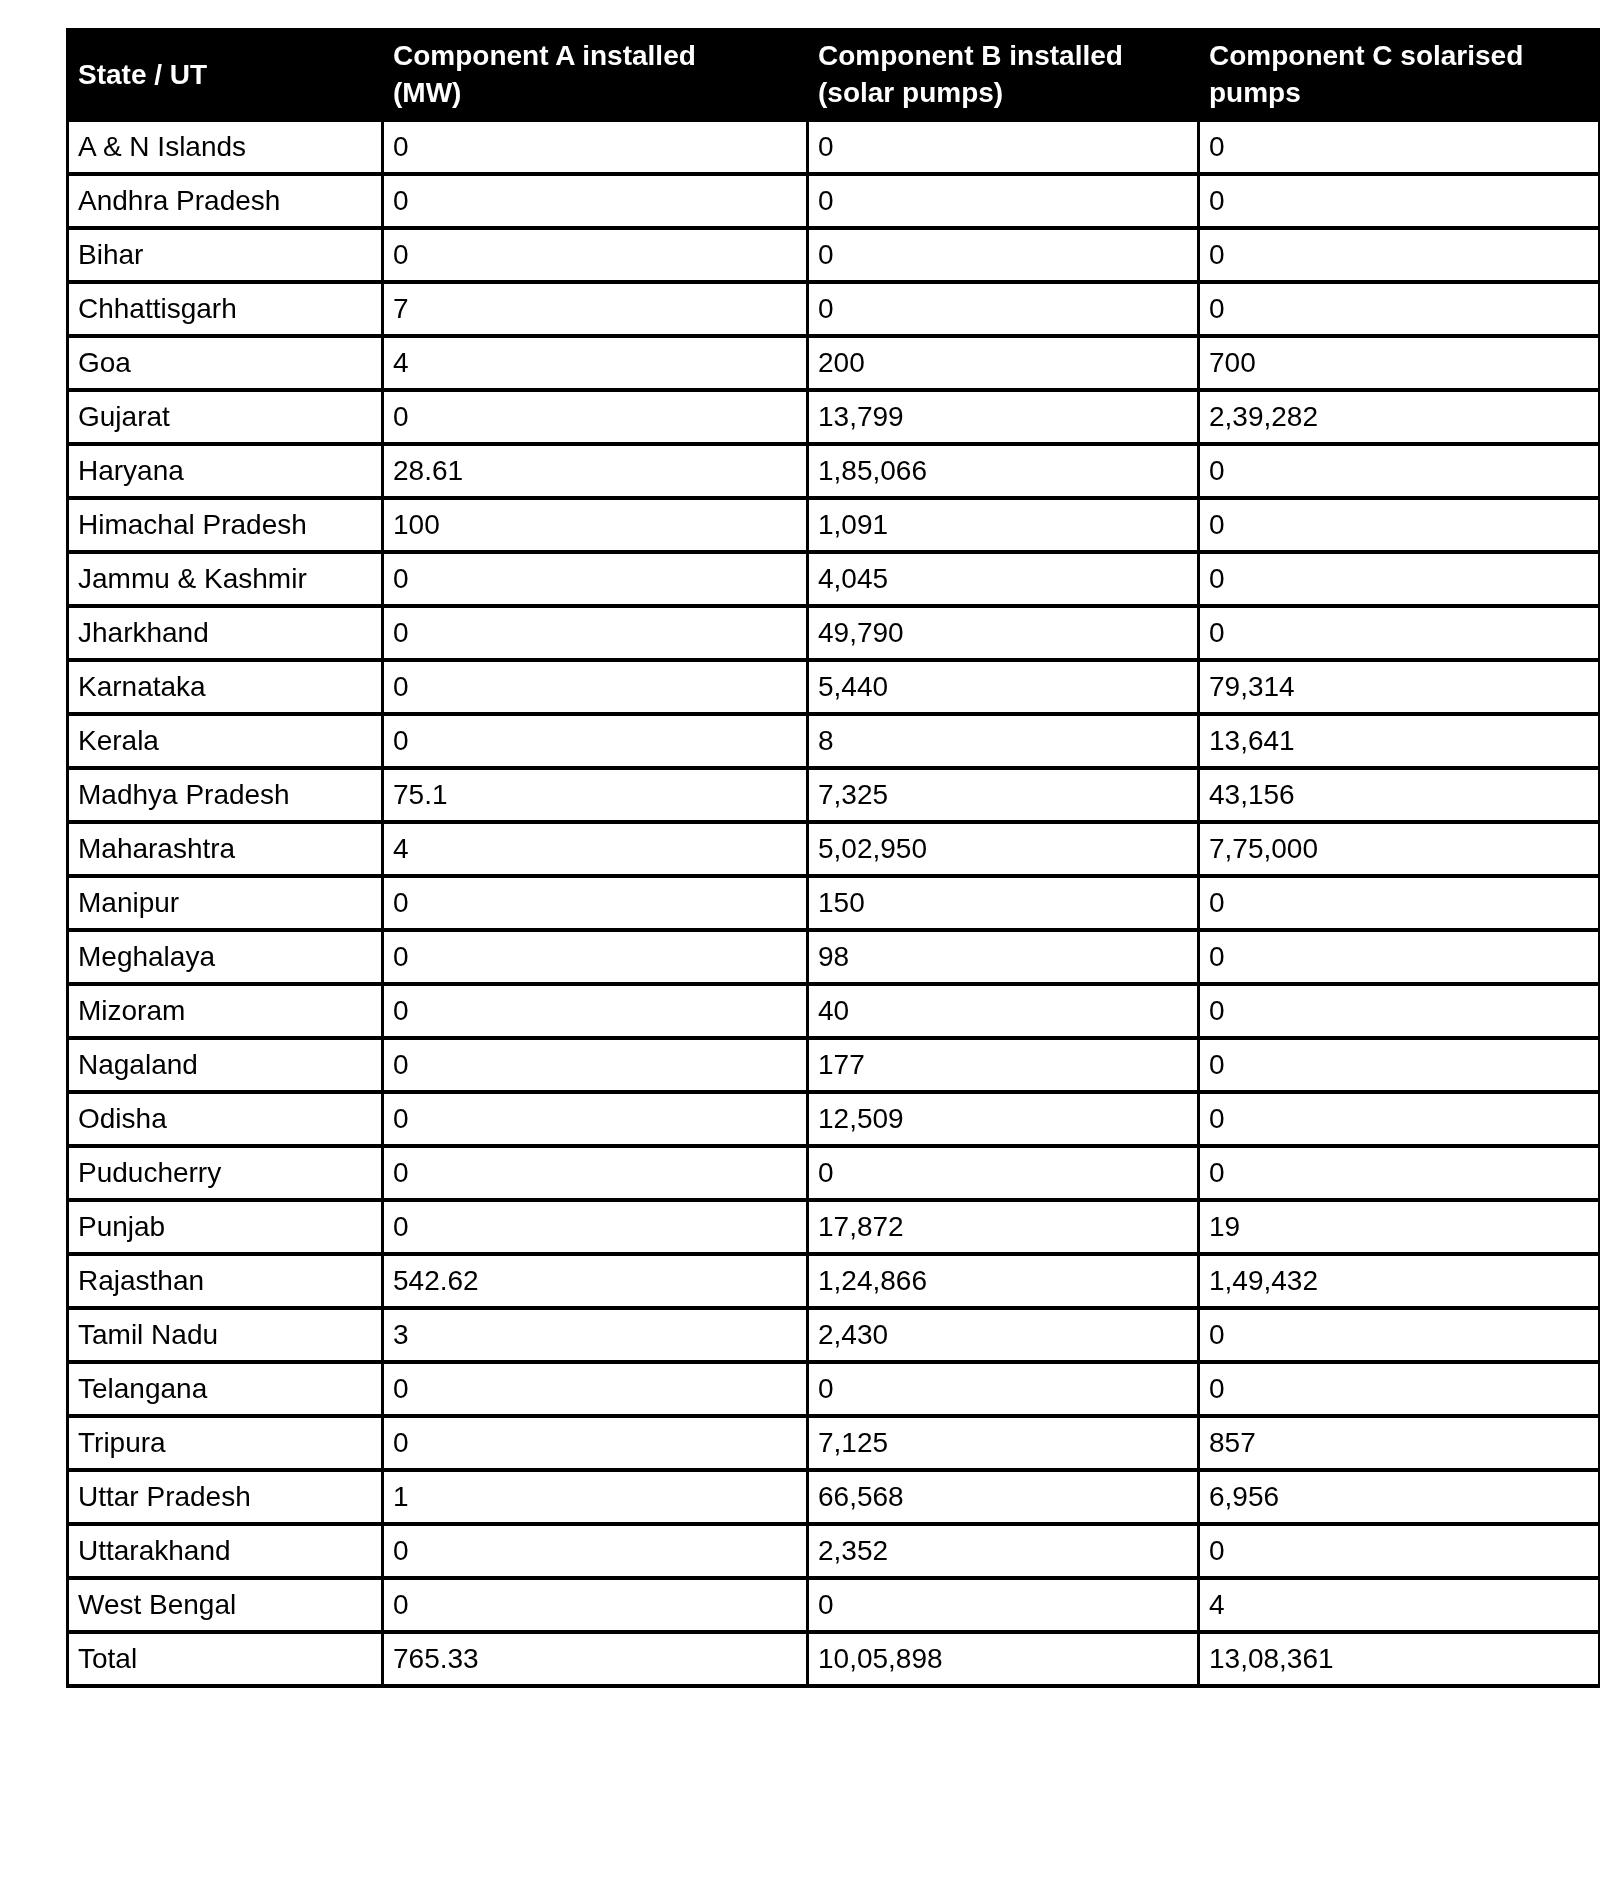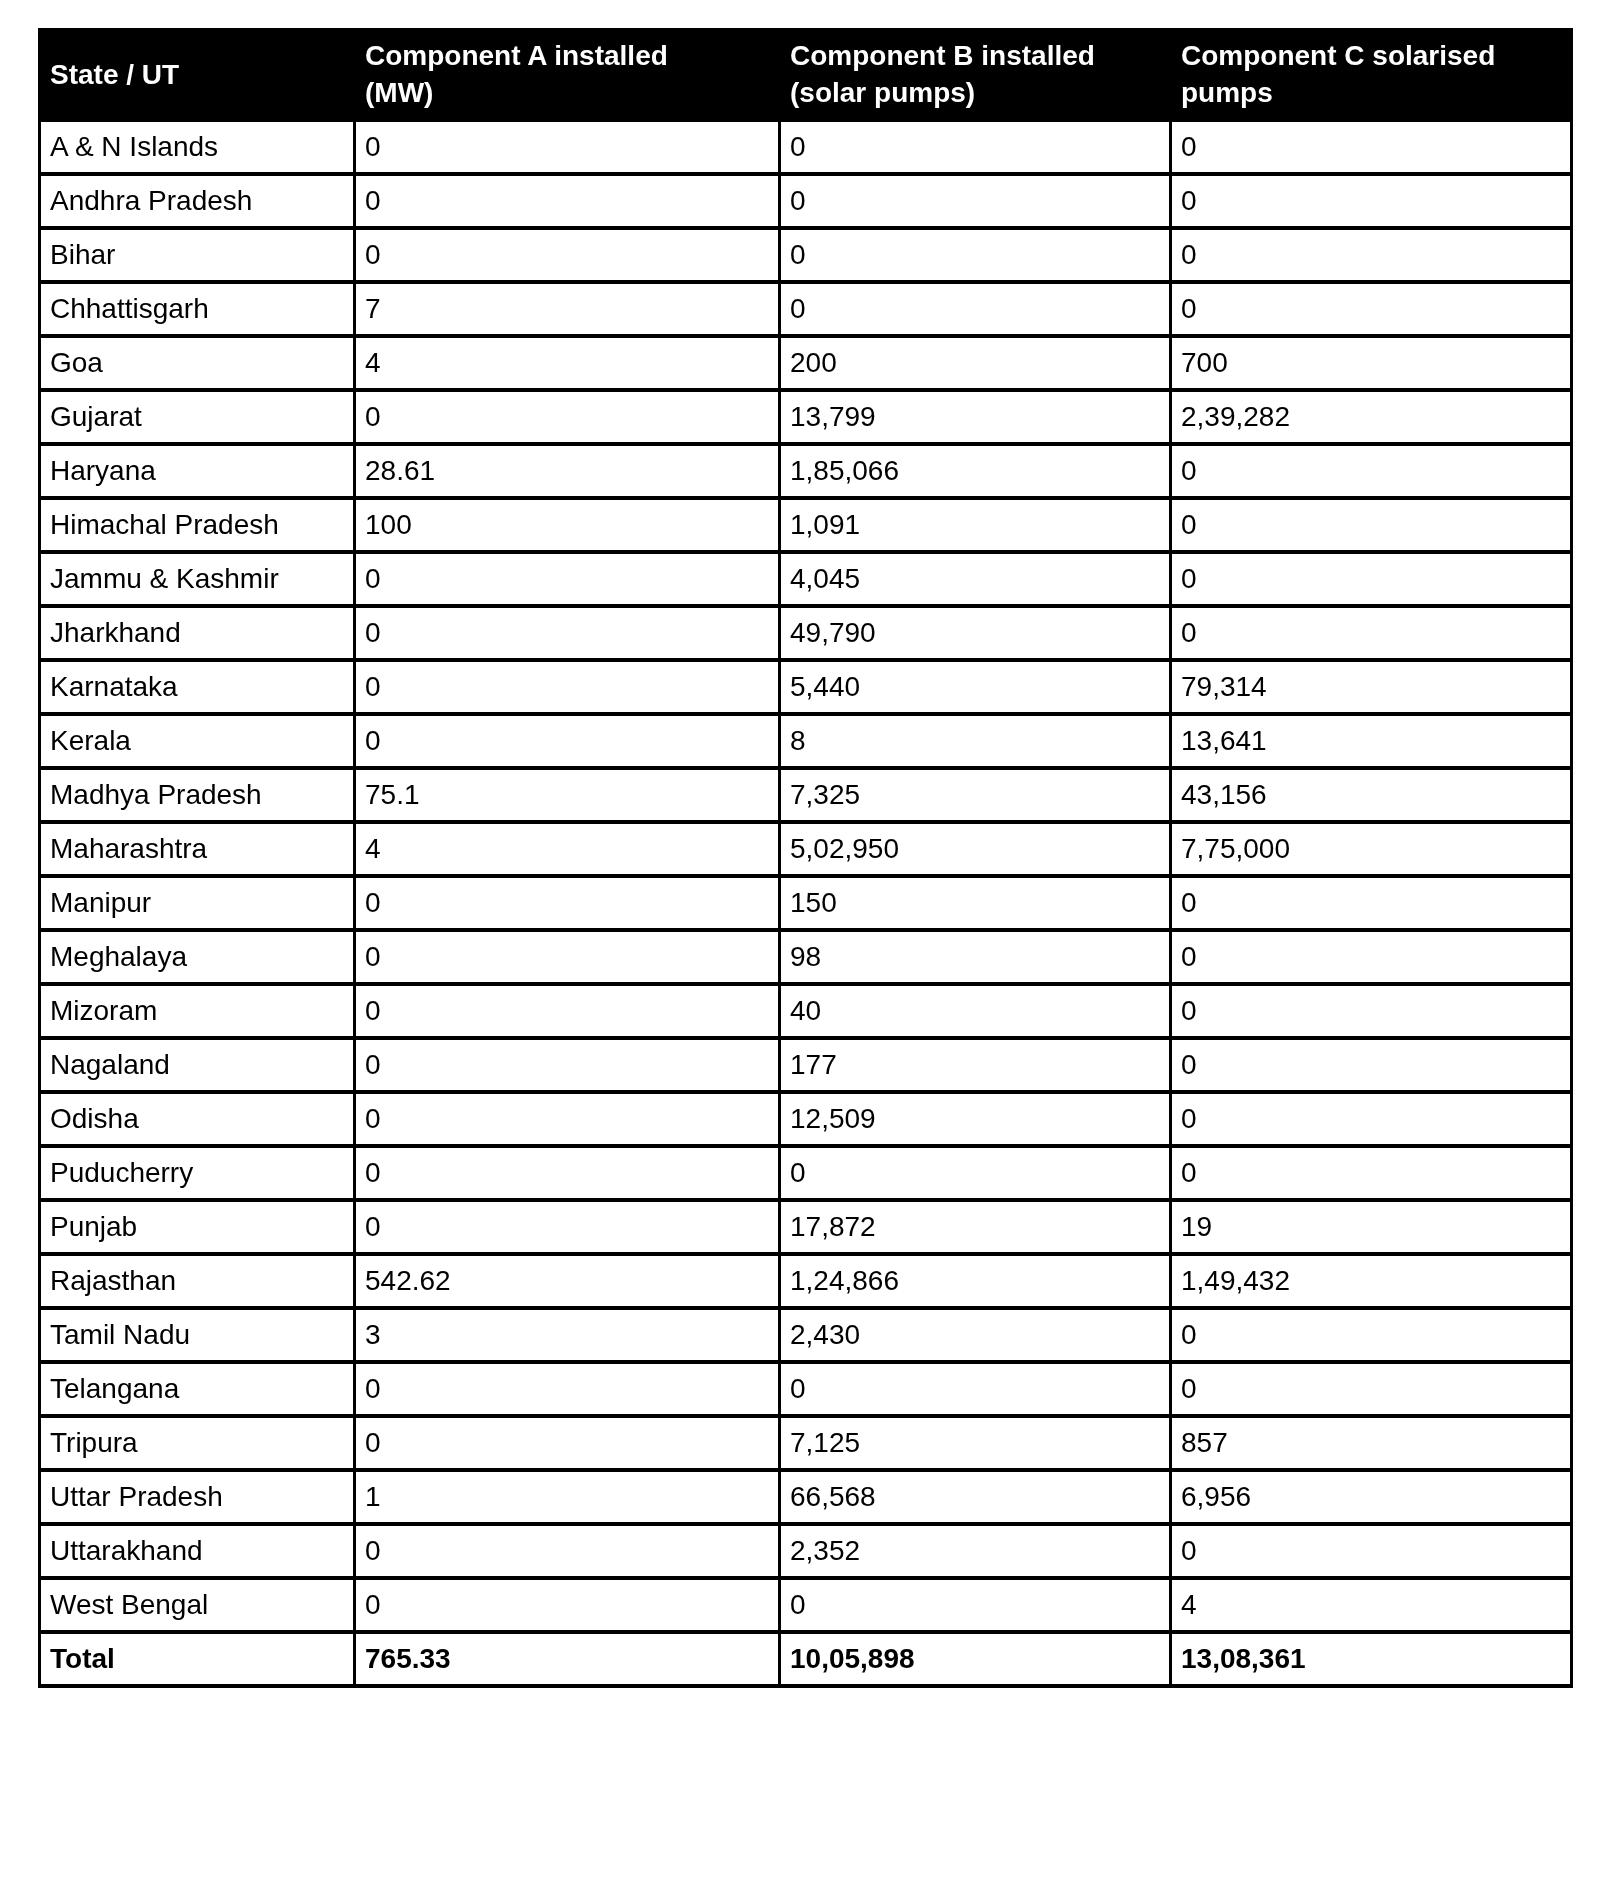--- a/index.html
+++ b/index.html
@@ -10,20 +10,21 @@
   body {
     width: 1600px;
     height: 1889px;
     position: relative;
     font-family: "Liberation Sans", sans-serif;
     color: #000000;
   }
   .page {
     position: absolute;
     inset: 0;
+    margin-left: 28px;
   }
   table.data-table {
     position: absolute;
     left: 38px;
     top: 28px;
     width: 1532px;
     border-collapse: collapse;
     table-layout: fixed;
     background: #ffffff;
   }
@@ -47,21 +48,21 @@
     height: 90px;
     white-space: pre-line;
   }
   .data-table tbody td {
     height: 54px;
     background: #ffffff;
     color: #000000;
     font-weight: normal;
   }
   .data-table tbody tr.total td {
-    font-weight: bold;
+    font-weight: normal;
   }
 </style>
 </head>
 <body>
 
 <div class="page">
   <table class="data-table">
     <colgroup>
       <col style="width:315px">
       <col style="width:425px">

